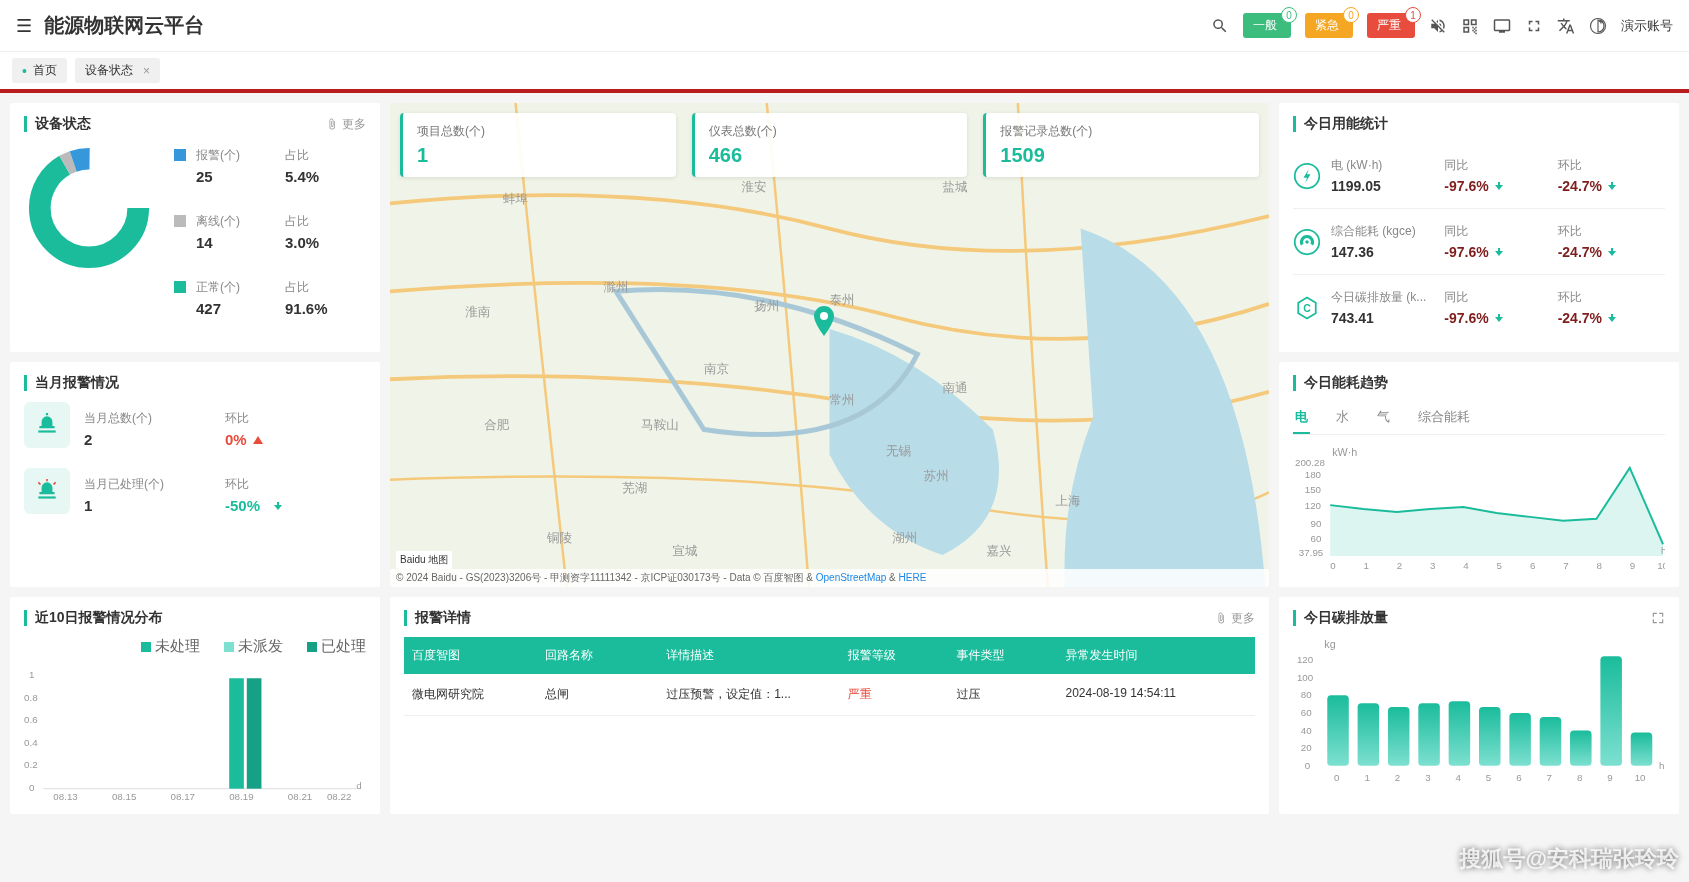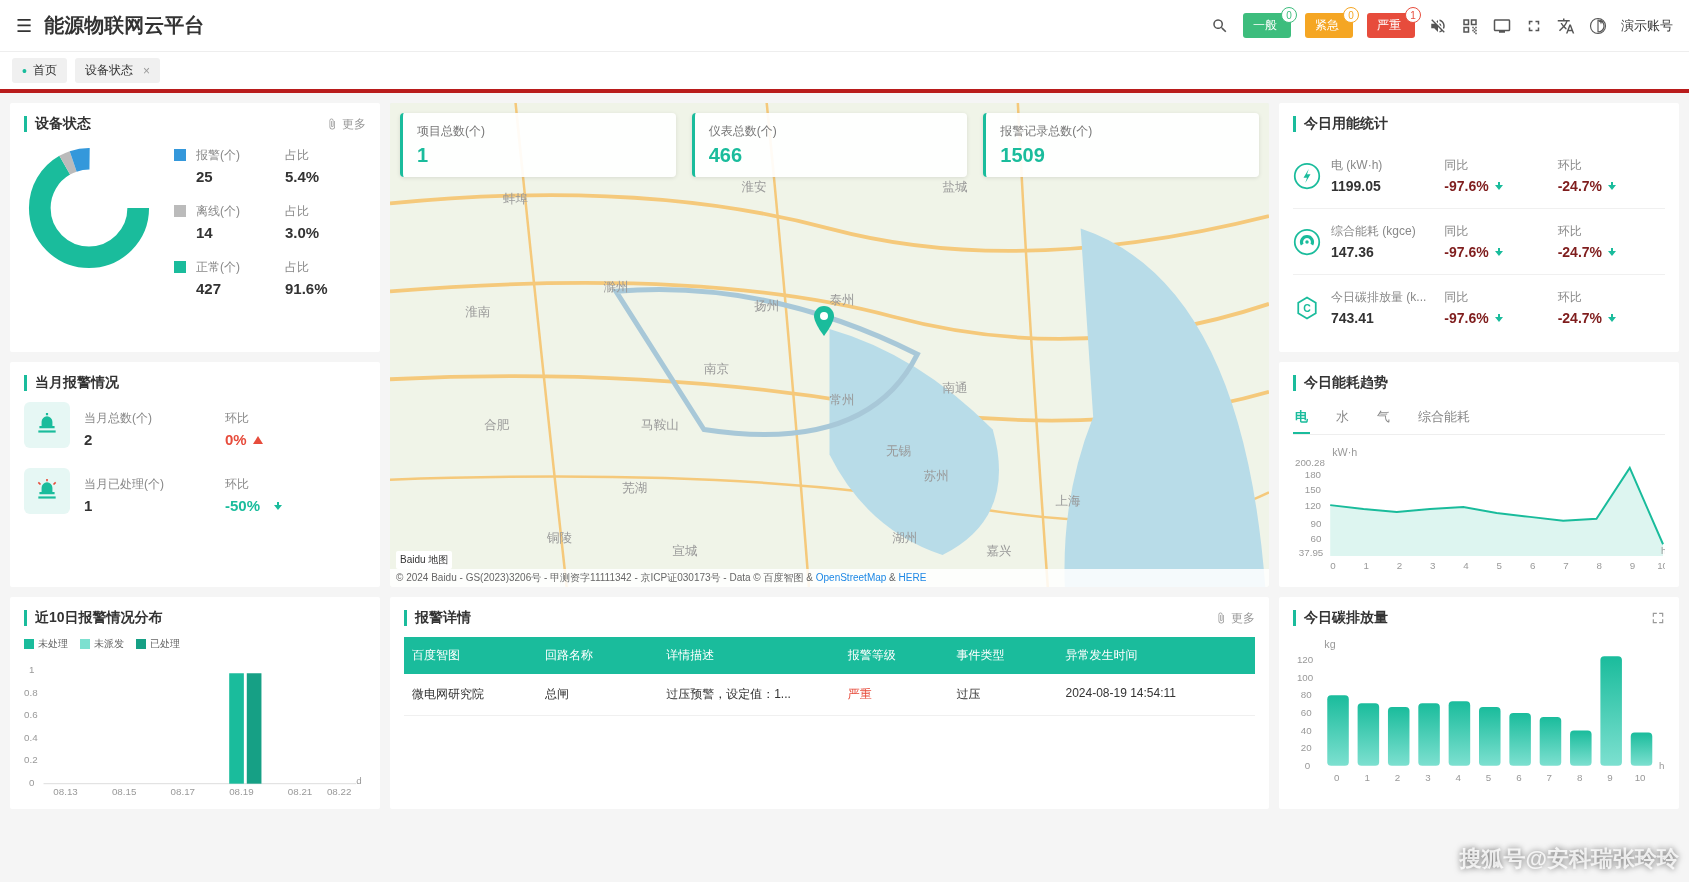--- a/index.html
+++ b/index.html
@@ -22,21 +22,21 @@
 .tab.home::before { content: '•'; color: #1abc9c; font-size: 14px; }
 .tab .x { color: #999; margin-left: 4px; }
 .grid { display: grid; grid-template-columns: 370px 1fr 400px; grid-template-rows: auto auto auto; gap: 10px; padding: 10px; }
 .card { background: #fff; border-radius: 2px; padding: 12px 14px; }
 .card-hd { display: flex; align-items: center; margin-bottom: 10px; }
 .card-hd::before { content: ''; width: 3px; height: 16px; background: #1abc9c; margin-right: 8px; }
 .card-title { font-weight: bold; font-size: 14px; flex: 1; }
 .more { color: #999; font-size: 12px; cursor: pointer; display: flex; align-items: center; gap: 4px; }
 .dev-status { display: flex; gap: 20px; }
 .donut { width: 130px; height: 130px; }
-.dev-rows { flex: 1; display: flex; flex-direction: column; gap: 18px; padding-top: 4px; }
+.dev-rows { flex: 1; display: flex; flex-direction: column; gap: 28px; padding-top: 4px; }
 .dev-row { display: grid; grid-template-columns: 14px 1fr 1fr; gap: 8px; align-items: start; }
 .sq { width: 12px; height: 12px; margin-top: 2px; }
 .dev-lbl { color: #888; font-size: 12px; }
 .dev-val { font-weight: bold; font-size: 15px; margin-top: 4px; }
 .alarm-month { display: flex; flex-direction: column; gap: 20px; margin-top: 6px; }
 .alarm-row { display: flex; align-items: flex-end; gap: 14px; }
 .alarm-ic { width: 46px; height: 46px; background: #e6f7f4; border-radius: 6px; display: flex; align-items: center; justify-content: center; }
 .alarm-info { flex: 1; display: grid; grid-template-columns: 1fr 1fr; }
 .alarm-lbl { color: #888; font-size: 12px; }
 .alarm-val { font-weight: bold; font-size: 15px; margin-top: 4px; }
@@ -60,21 +60,21 @@
 .es-ic { width: 28px; height: 28px; }
 .es-lbl { color: #888; font-size: 12px; }
 .es-val { font-weight: bold; font-size: 14px; margin-top: 4px; }
 .es-pct { font-weight: bold; color: #7f1d1d; font-size: 14px; margin-top: 4px; display: flex; align-items: center; gap: 4px; }
 .trend-tabs { display: flex; gap: 24px; border-bottom: 1px solid #eee; margin-bottom: 10px; }
 .trend-tab { padding: 6px 2px; color: #888; cursor: pointer; font-size: 13px; }
 .trend-tab.active { color: #1abc9c; border-bottom: 2px solid #1abc9c; font-weight: bold; }
 .chart-area { height: 130px; position: relative; }
 .chart-svg { width: 100%; height: 100%; }
 .bar-chart { height: 140px; position: relative; }
-.bar-legend { display: flex; gap: 12px; font-size: 10px; color: #666; margin-bottom: 6px; }
+.bar-legend { display: flex; gap: 24px; justify-content: flex-end; font-size: 15px; color: #666; margin-bottom: 6px; }
 .bar-legend span { display: flex; align-items: center; gap: 4px; }
 .lg-sq { width: 10px; height: 10px; }
 .table-hd { background: #1abc9c; color: #fff; display: grid; grid-template-columns: 1.1fr 1fr 1.5fr 0.9fr 0.9fr 1.5fr; padding: 10px 8px; font-size: 12px; }
 .table-row { display: grid; grid-template-columns: 1.1fr 1fr 1.5fr 0.9fr 0.9fr 1.5fr; padding: 12px 8px; font-size: 12px; border-bottom: 1px solid #f0f0f0; }
 .sev { color: #e74c3c; }
 .carbon-chart { height: 150px; position: relative; }
 .watermark { position: fixed; bottom: 8px; right: 10px; font-size: 22px; color: rgba(255,255,255,0.8); text-shadow: 0 0 6px rgba(0,0,0,0.6); pointer-events: none; font-weight: bold; }
 .axis-txt { font-size: 10px; fill: #999; }
 .unit-txt { font-size: 11px; fill: #999; }
 .expand-ic { margin-left: auto; cursor: pointer; fill: #999; }

